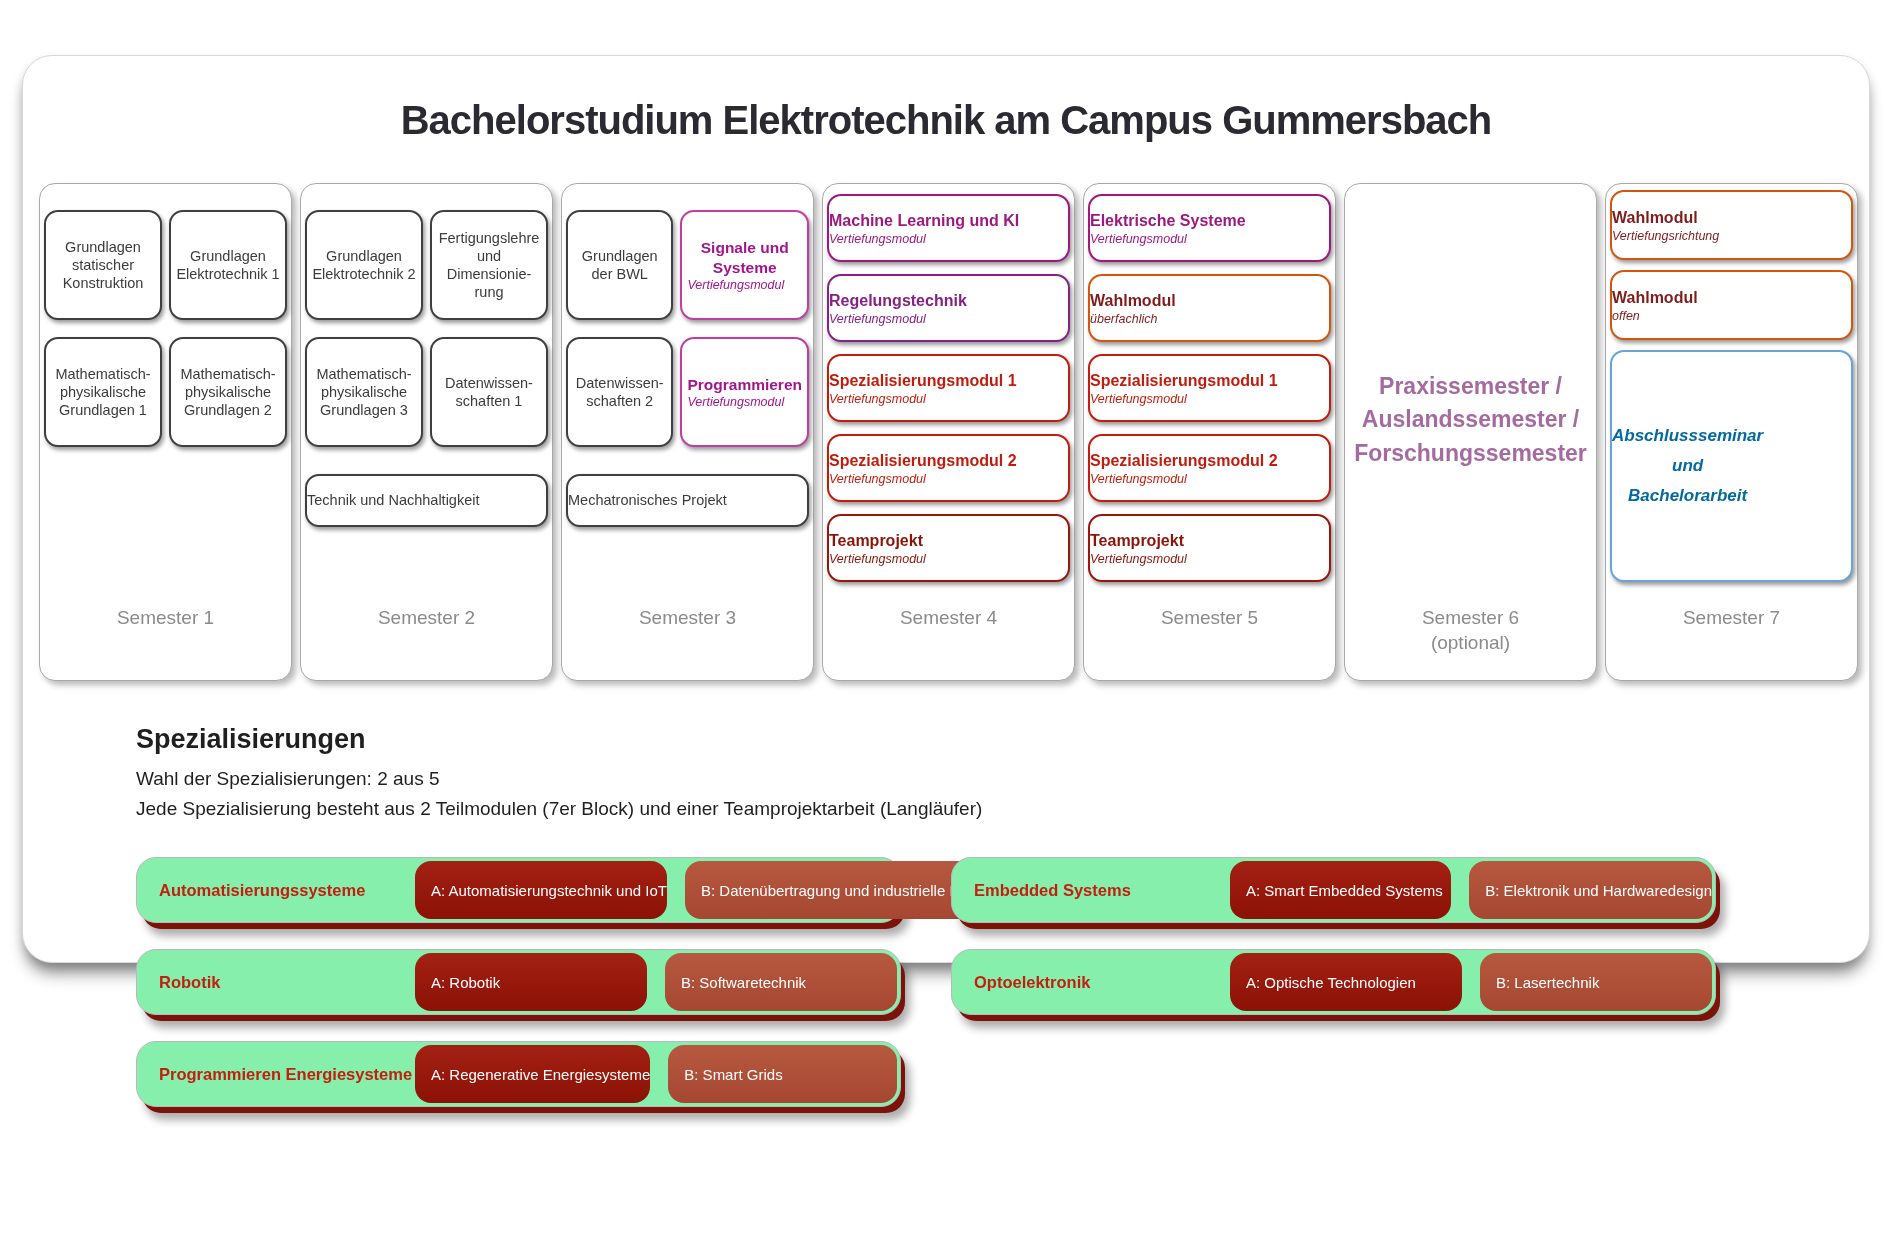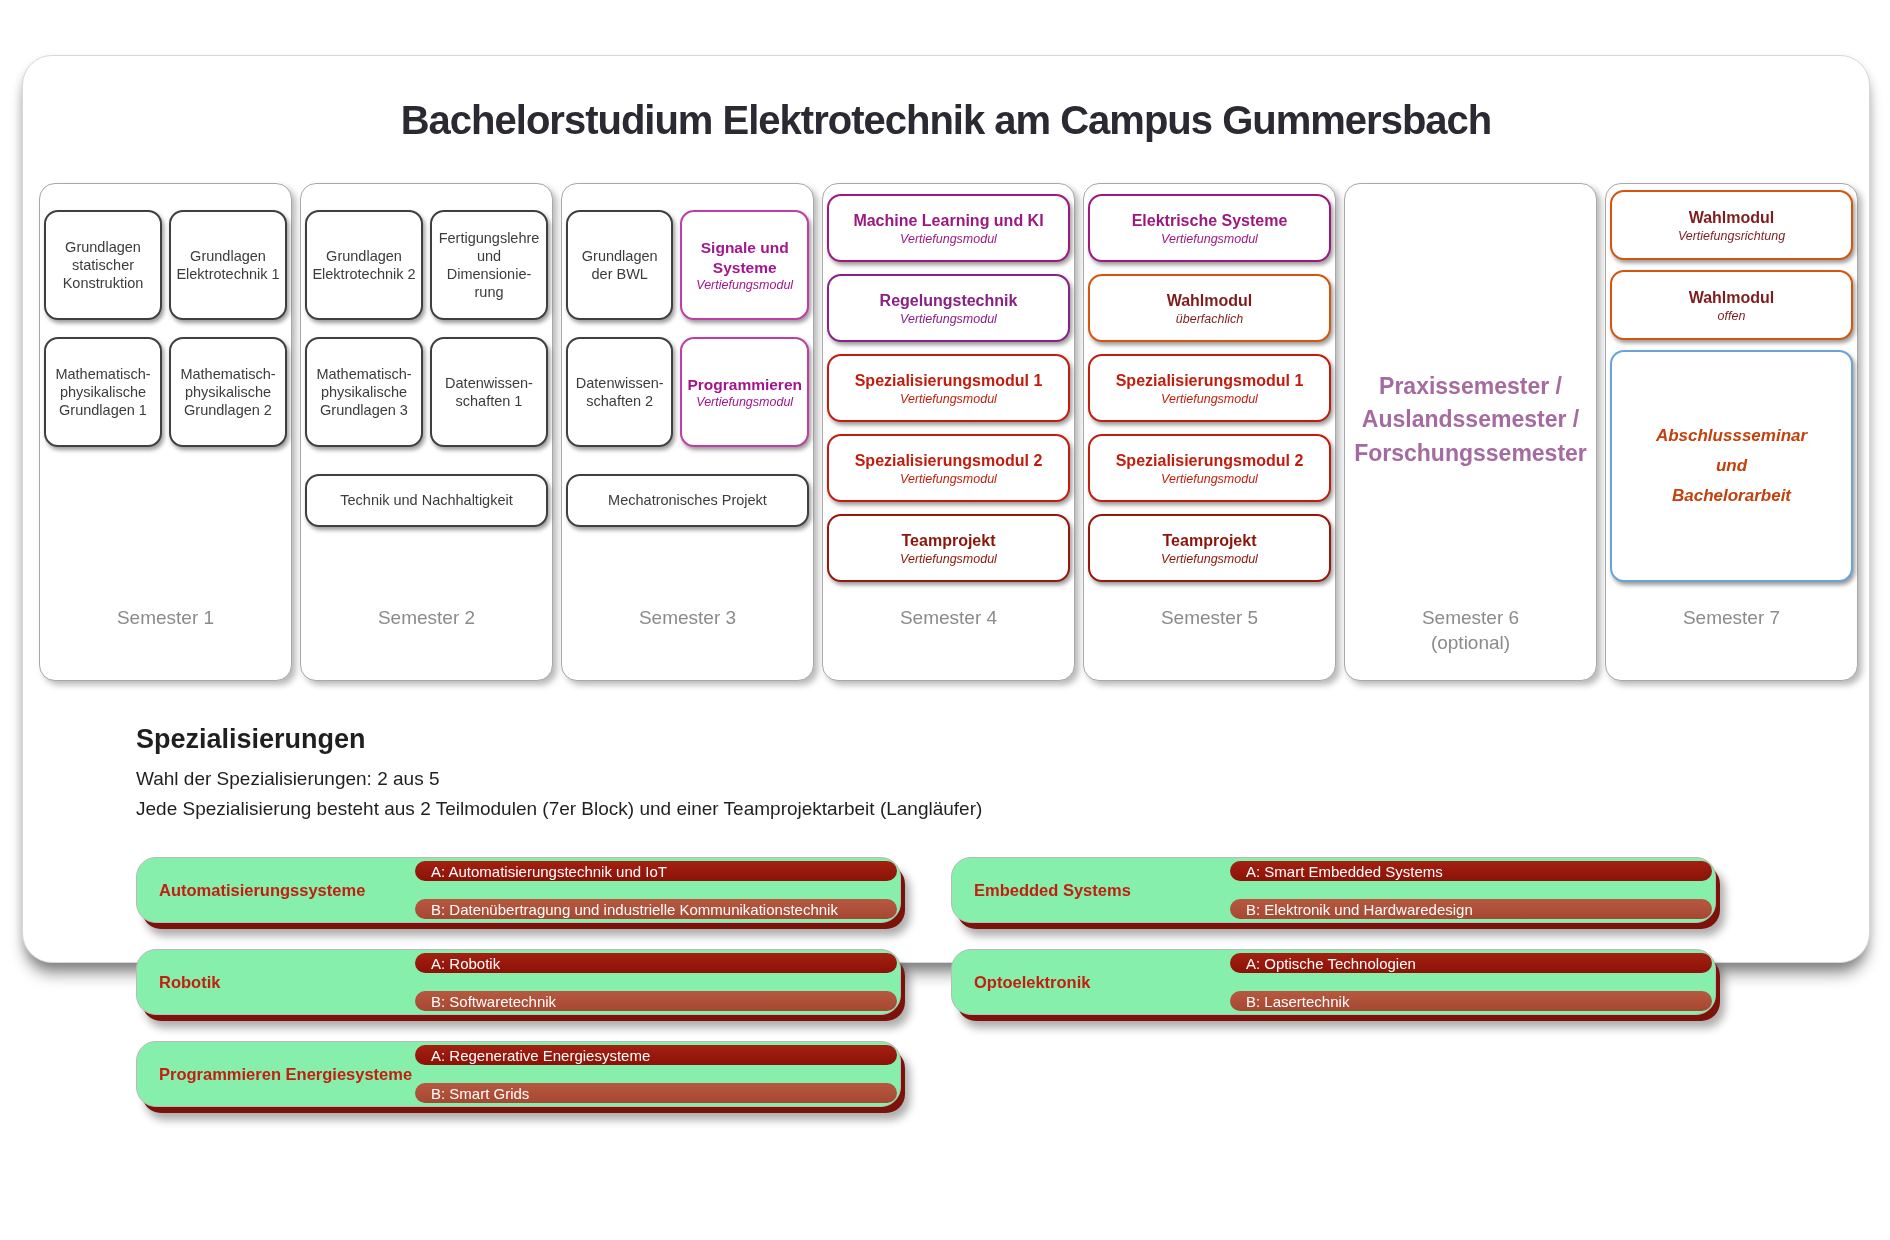--- a/index.html
+++ b/index.html
@@ -20,36 +20,36 @@
             border-radius:16px; position:relative;
             box-shadow:4px 4px 6px rgba(0,0,0,0.28); }
 
   .sem-label { position:absolute; top:422px; left:0; right:0; text-align:center;
                font-size:19px; color:#8b8b8b; line-height:1.3; }
 
   
   .grid2 { padding:26px 4px 0; display:grid; grid-template-columns:1fr 1fr;
            column-gap:7px; row-gap:17px; }
   .box { background:#fff; border-radius:14px; display:flex; flex-direction:column;
-         justify-content:center; align-items:center; text-align:center;
+         justify-content:center; align-items:flex-start; text-align:center;
          box-shadow:2px 3px 4px rgba(0,0,0,0.40); }
   .box.half { height:110px; padding:0 5px; }
   .box.full { grid-column:1 / -1; height:53px; margin-top:10px; }
   .box .t    { font-size:14.5px; line-height:1.25; }
   .box .t.b  { font-weight:bold; font-size:15.5px; }
   .box .sub  { font-style:italic; font-size:12.5px; margin-top:1px; }
 
   .gray    { border:2.5px solid #3f3f3f; color:#3c3c3c; }
   .pink    { border:2.5px solid #bf3da4; color:#a2158c; }
   .magenta { border:2.5px solid #9c1a80; color:#9c1a80; }
   .purple  { border:2.5px solid #872185; color:#872185; }
   .red     { border:2.5px solid #c11d0e; color:#c11d0e; }
   .darkred { border:2.5px solid #96170b; color:#8c150a; }
   .orange  { border:2.5px solid #d4550e; color:#7f1d1d; }
-  .blue    { border:2.5px solid #6aa3d8; color:#c2410c; }
+  .blue    { border:2.5px solid #6aa3d8; color:#0369a1; }
 
   
   .stack  { padding:10px 4px 0; display:flex; flex-direction:column; gap:12px; }
   .stack7 { padding:6px 4px 0;  display:flex; flex-direction:column; gap:10px; }
   .box.wide  { height:68px; }
   .box.wide .t { font-size:16px; font-weight:bold; }
   .box.wide7 { height:70px; }
   .box.wide7 .t { font-size:16px; font-weight:bold; }
   .box.tall  { height:232px; }
   .blue-lines { font-style:italic; font-weight:bold; font-size:17px; line-height:1.75; }
@@ -68,21 +68,21 @@
                 border:1px solid #b9b9b9; border-radius:20px; display:flex;
                 align-items:stretch;
                 box-shadow:5px 7px 0 -1px #7b130a, 9px 13px 9px rgba(0,0,0,0.32); }
   .pos1 { left:113px; top:801px; }
   .pos2 { left:113px; top:893px; }
   .pos3 { left:113px; top:985px; }
   .pos4 { left:928px; top:801px; }
   .pos5 { left:928px; top:893px; }
   .spec-name  { flex:0 0 278px; display:flex; align-items:center; padding-left:22px;
                 color:#c41e0f; font-weight:bold; font-size:16.5px; }
-  .spec-pills { flex:1; display:flex; flex-direction:column; gap:18px; padding:3px 3px 3px 0; }
+  .spec-pills { flex:1; display:flex; flex-direction:row; gap:18px; padding:3px 3px 3px 0; }
   .pill { flex:1; border-radius:16px; color:#fff; font-size:15px; display:flex;
           align-items:center; padding-left:16px; white-space:nowrap; }
   .pill.a { background:linear-gradient(#a32113, #8c1106); }
   .pill.b { background:linear-gradient(#b75840, #a64732); }
 </style>
 </head>
 <body>
 
 <div class="card">
 

